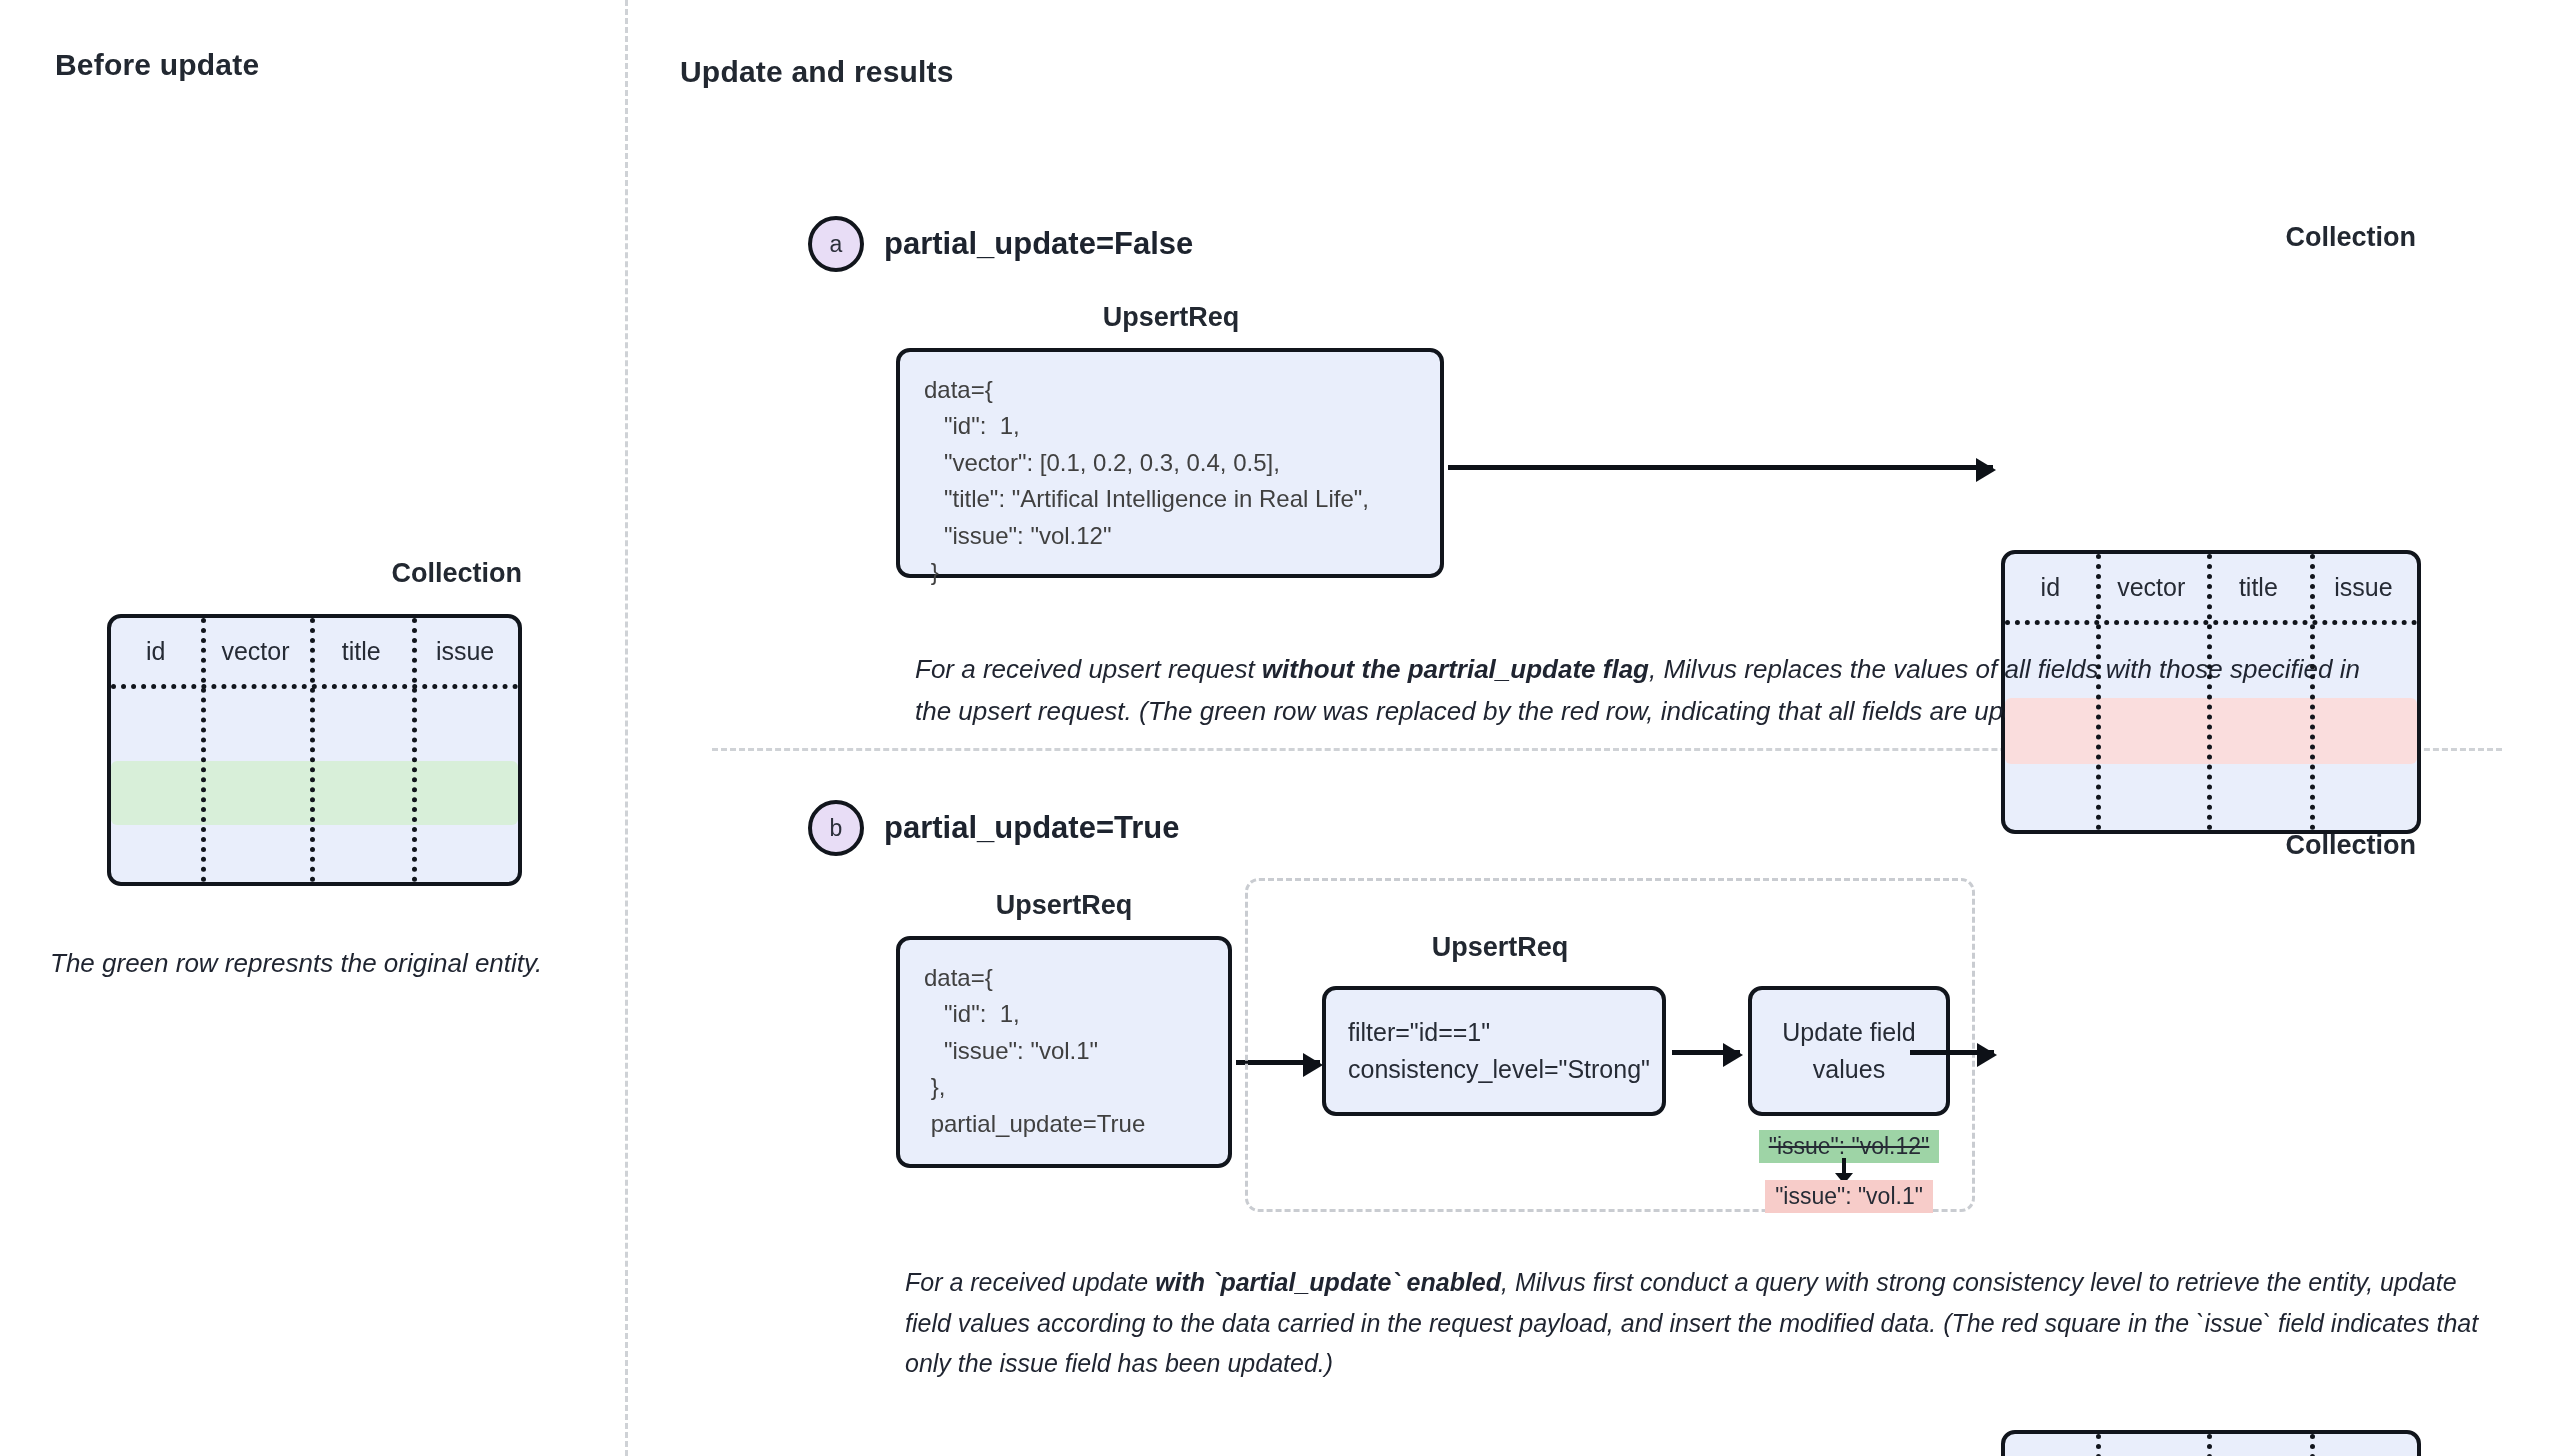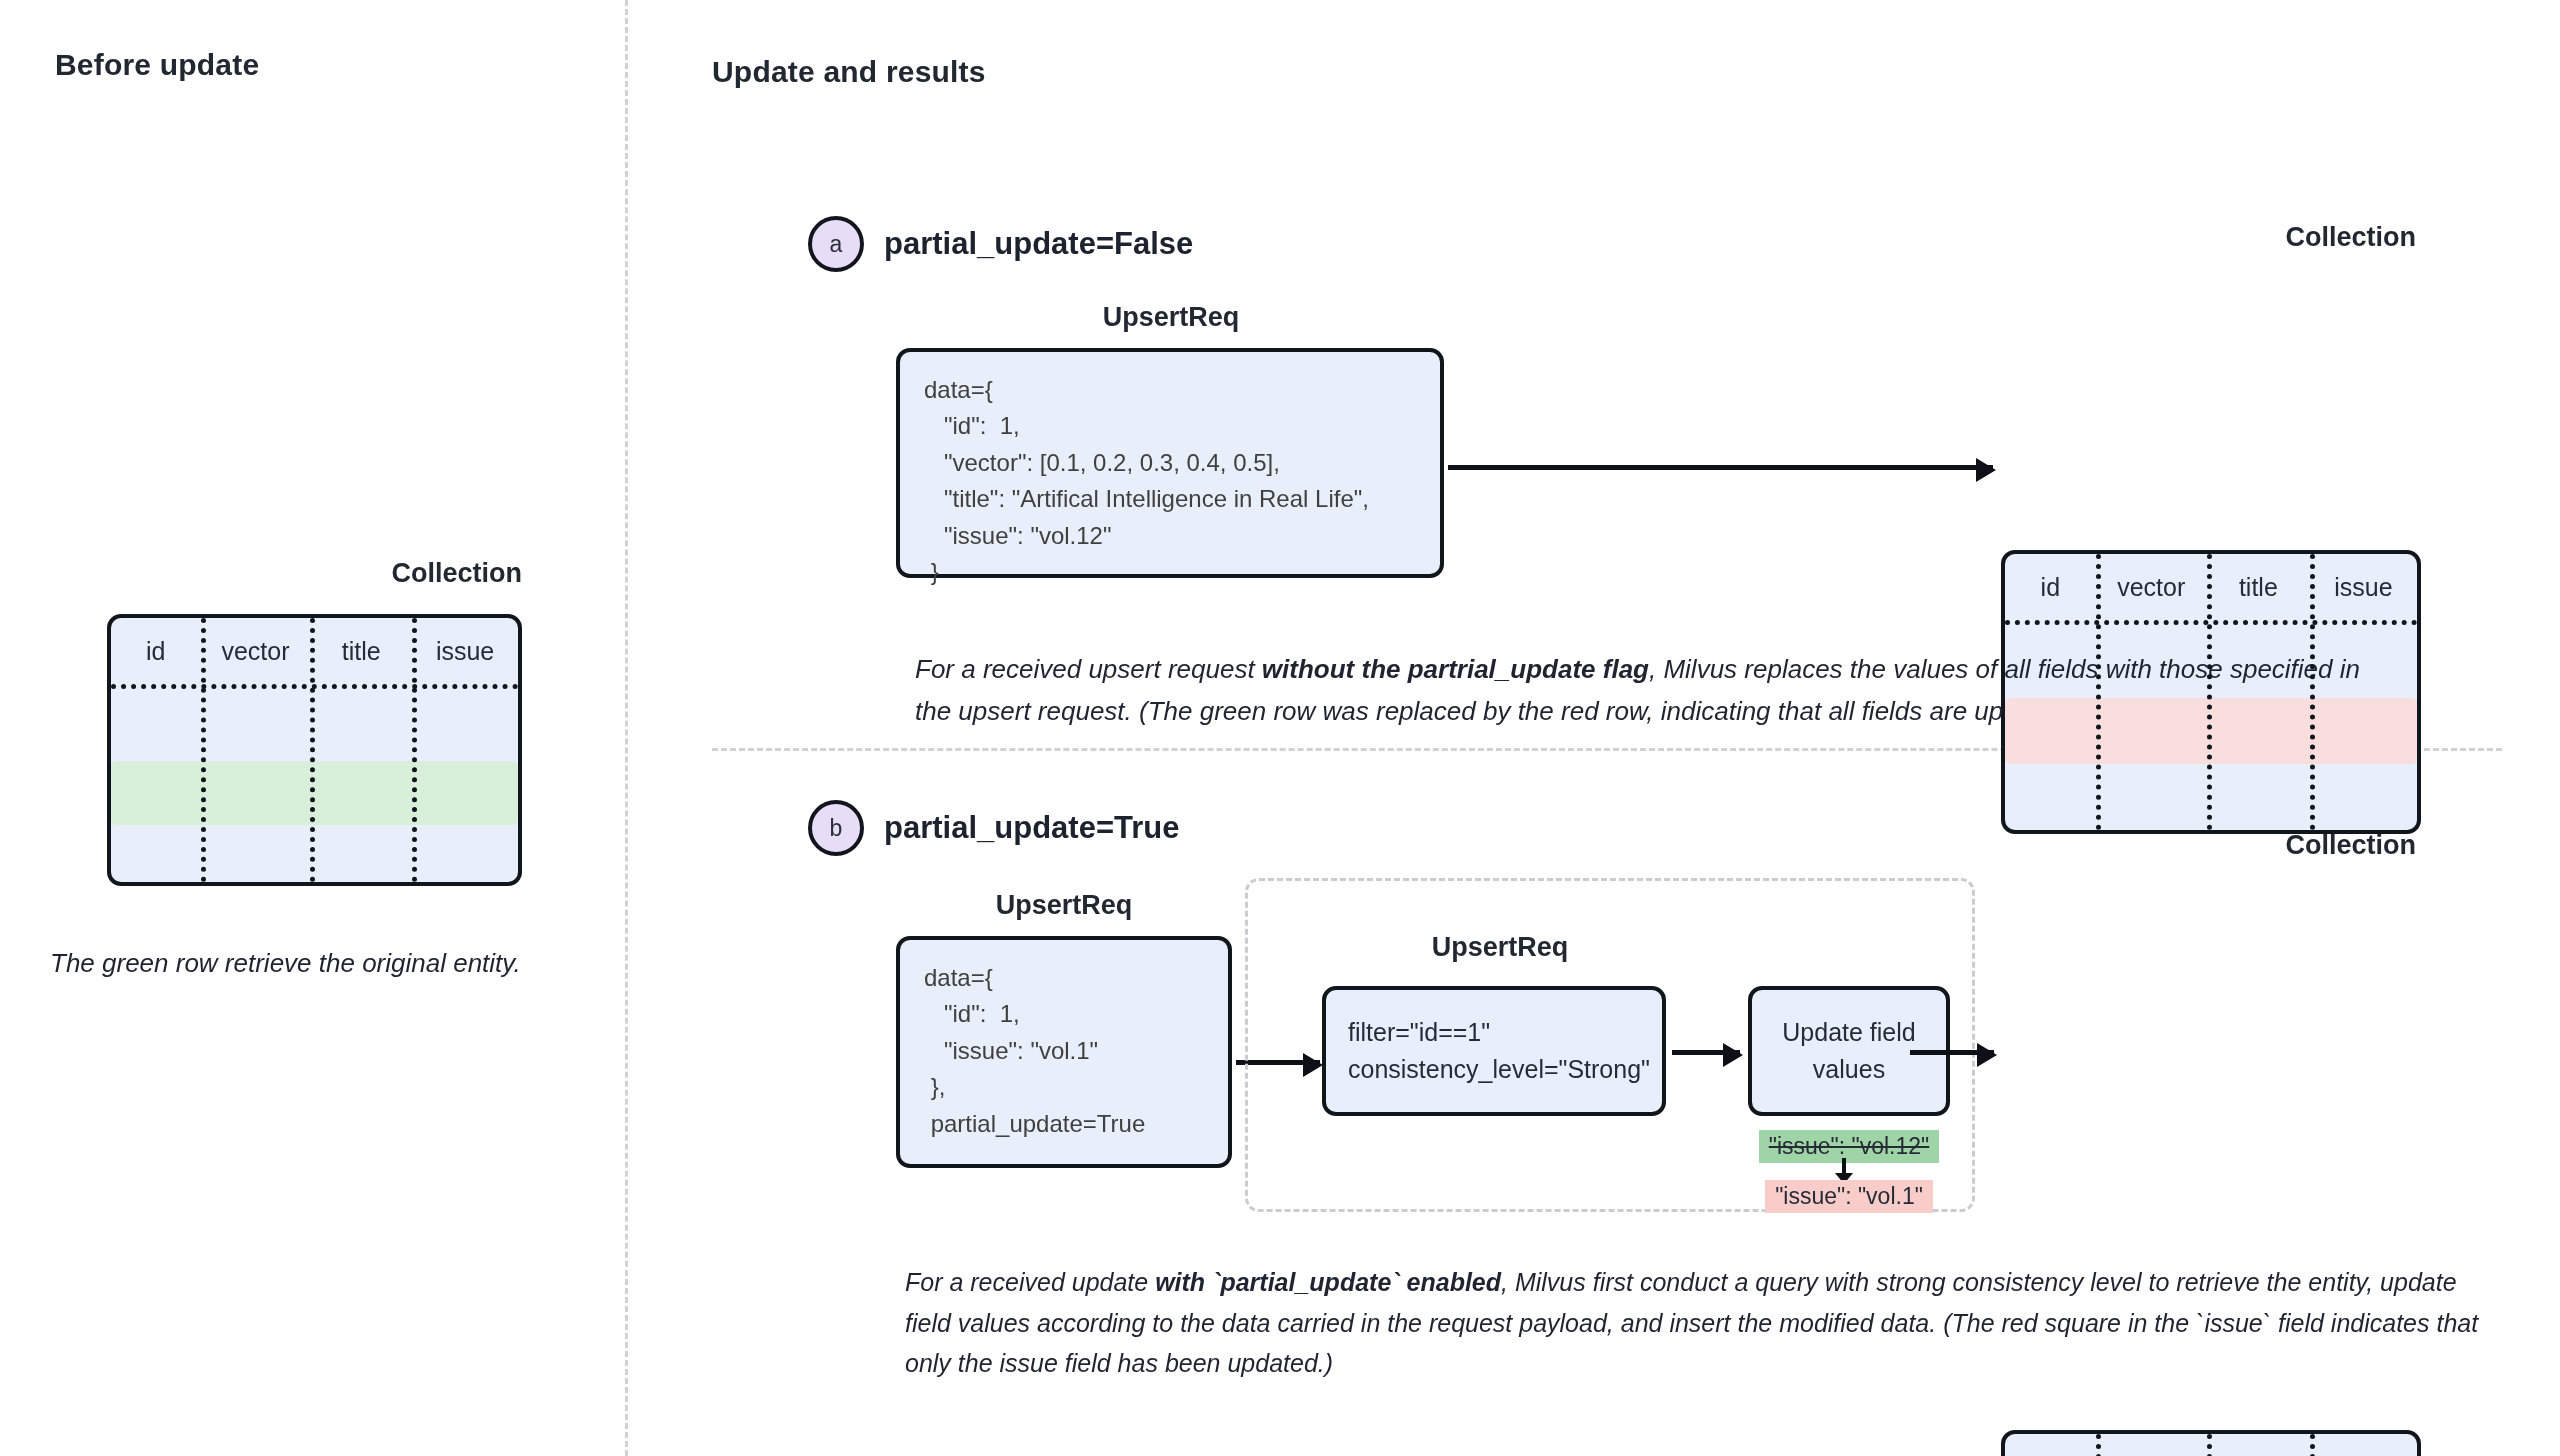--- a/index.html
+++ b/index.html
@@ -141,23 +141,23 @@
   <div class="vline" style="left:74%;"></div>
   <div class="hline" style="top:66px;"></div>
   <div class="hdr">
     <div class="cell c0">id</div>
     <div class="cell c1">vector</div>
     <div class="cell c2">title</div>
     <div class="cell c3">issue</div>
   </div>
 </div>
 
-<div class="abs caption" style="left:50px;top:942px;width:560px;">The green row retrieve the original entity.</div>
-
-<div class="abs panel-heading" style="left:712px;top:55px;">Update and results</div>
+<div class="abs caption" style="left:50px;top:942px;width:560px;">The green row represnts the original entity.</div>
+
+<div class="abs panel-heading" style="left:680px;top:55px;">Update and results</div>
 
 <div class="abs sec-head" style="left:808px;top:216px;">
   <div class="badge">a</div>
   <div class="sec-label">partial_update=False</div>
 </div>
 
 <div class="abs box-title" style="left:896px;top:302px;width:550px;">UpsertReq</div>
 
 <div class="abs codebox" style="left:896px;top:348px;width:548px;height:230px;">data={
    "id":  1,

